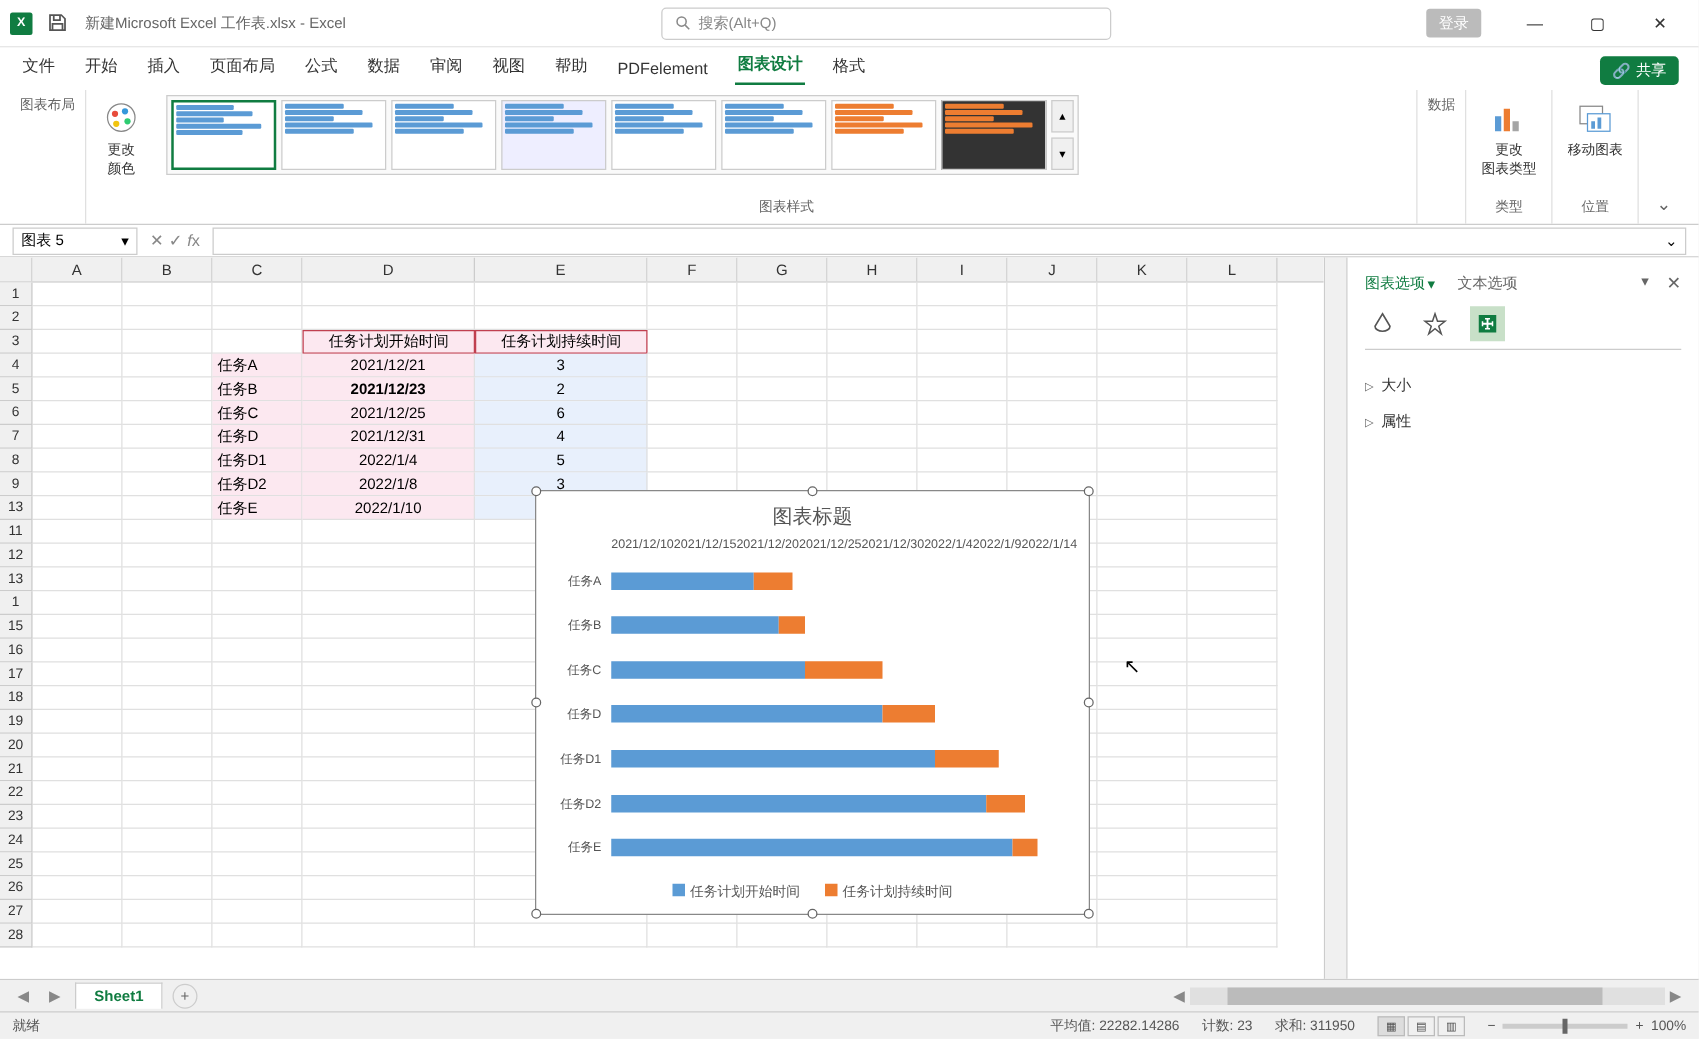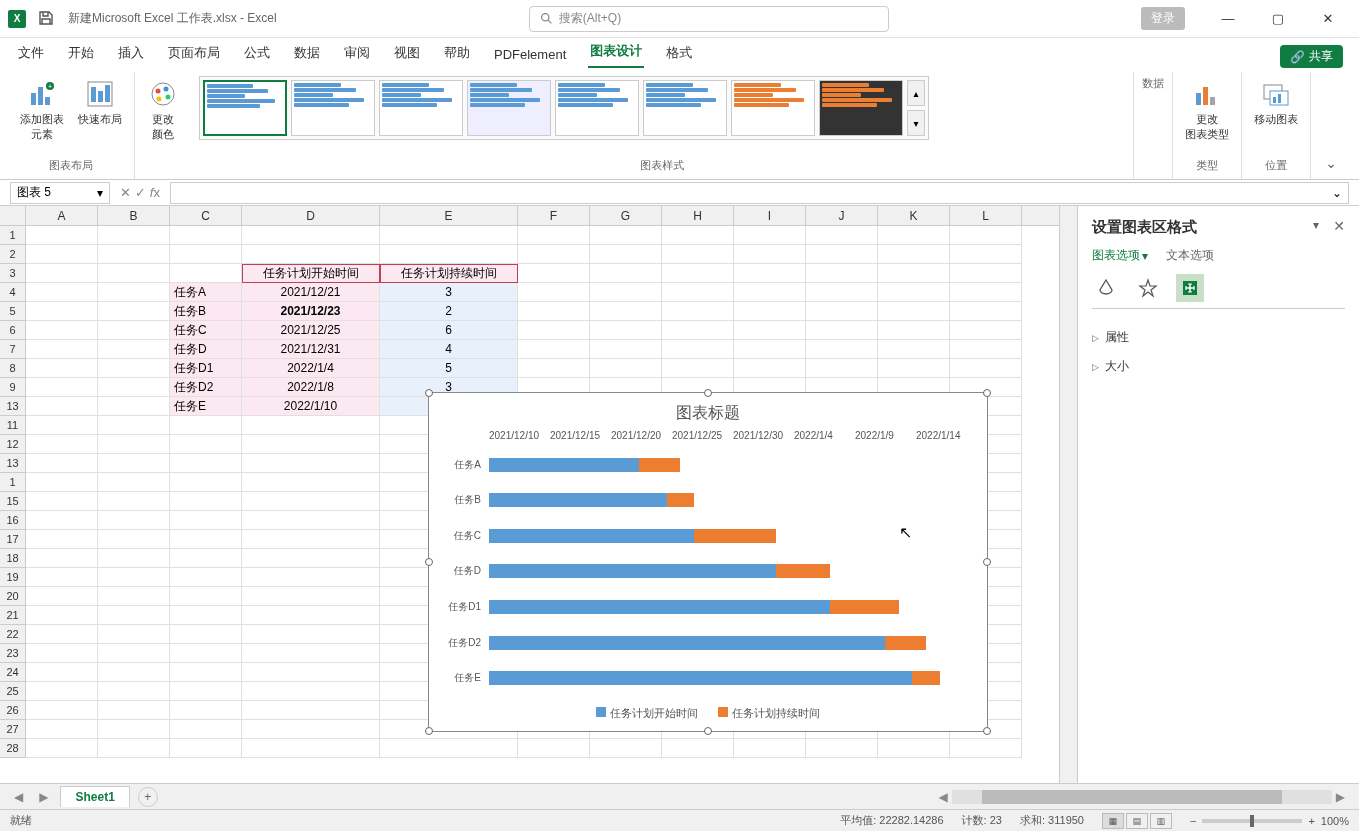--- a/index.html
+++ b/index.html
@@ -60,21 +60,21 @@
 .row { display:flex; height:19px; }
 .cell { border-right:1px solid #e0e0e0; border-bottom:1px solid #e0e0e0; font-size:12px; padding:1px 4px; display:flex; align-items:center; overflow:hidden; }
 .cell.ct { justify-content:center; }
 .sel-task { background:#fce8f0; }
 .sel-start { background:#fce8f0; }
 .sel-dur { background:#e8f0fc; }
 .hdr-red { border:1px solid #c04050; background:#fce8f0; }
 .vscroll { width:18px; background:#f0f0f0; border-left:1px solid #ccc; }
 
 
-.chartobj { position:absolute; left:428px; top:186px; width:560px; height:340px; background:#fff; border:1px solid #888; }
+.chartobj { position:absolute; left:428px; top:186px; width:444px; height:340px; background:#fff; border:1px solid #888; }
 .chartobj .handle { position:absolute; width:8px; height:8px; background:#fff; border:1px solid #666; border-radius:50%; }
 .chartinner { padding:10px 10px 6px 10px; height:100%; display:flex; flex-direction:column; }
 .ctitle { text-align:center; font-size:16px; color:#555; margin-bottom:6px; }
 .axis-labels { display:flex; margin-left:50px; gap:0; font-size:10px; color:#555; }
 .axis-labels span { flex:1; text-align:left; }
 .barsarea { flex:1; display:flex; flex-direction:column; justify-content:space-around; padding:6px 10px 6px 0; }
 .barrow { display:flex; align-items:center; gap:8px; height:24px; }
 .barrow .lbl { width:42px; text-align:right; font-size:10px; color:#555; }
 .barrow .track { flex:1; height:14px; position:relative; }
 .barrow .seg1 { position:absolute; height:100%; background:#5b9bd5; }
@@ -156,46 +156,20 @@
   <div class="tab active">图表设计</div>
   <div class="tab">格式</div>
   <div class="share">
       <span>🔗</span>
       <span>共享</span>
     </div>
 </div>
 
 <div class="ribbon">
   <div class="ribgroup">
-    <div class="ctrls">
-      <div class="ribbtn">
-        <div class="ico">
-            <svg width="30" height="30" viewBox="0 0 30 30">
-              <rect x="4" y="14" width="5" height="12" fill="#5b9bd5"></rect>
-              <rect x="11" y="8" width="5" height="18" fill="#5b9bd5"></rect>
-              <rect x="18" y="18" width="5" height="8" fill="#5b9bd5"></rect>
-              <circle cx="23" cy="7" r="4" fill="#107c41"></circle>
-              <text x="23" y="10" font-size="7" fill="#fff" text-anchor="middle">+</text>
-            </svg>
-          </div>
-        <span style="white-space:pre-line">添加图表
-元素</span>
-      </div>
-      <div class="ribbtn">
-        <div class="ico">
-            <svg width="30" height="30" viewBox="0 0 30 30">
-              <rect x="3" y="3" width="24" height="24" fill="none" stroke="#888"></rect>
-              <rect x="6" y="8" width="5" height="15" fill="#5b9bd5"></rect>
-              <rect x="13" y="12" width="5" height="11" fill="#5b9bd5"></rect>
-              <rect x="20" y="6" width="5" height="17" fill="#5b9bd5"></rect>
-            </svg>
-          </div>
-        <span>快速布局</span>
-      </div>
-    </div>
     <div class="glabel">图表布局</div>
   </div>
 
   <div class="ribgroup" style="border-right:none">
     <div class="ctrls">
       <div class="ribbtn">
         <div class="ico">
             <svg width="30" height="30" viewBox="0 0 30 30">
               <circle cx="15" cy="15" r="11" fill="none" stroke="#888"></circle>
               <circle cx="10" cy="12" r="2.5" fill="#e74c3c"></circle>
@@ -858,21 +832,20 @@
         </div>
       </div>
       <div class="cursor-arrow">↖</div>
     </div>
   </div>
   <div class="vscroll"></div>
 
   <div class="fmtpane">
     <div class="dd">▾</div>
     <div class="closex">✕</div>
-    <h3>设置图表区格式</h3>
     <div class="fmt-tabs">
       <div class="ft"><span>图表选项</span> ▾</div>
       <div class="ft inactive">文本选项</div>
     </div>
     <div class="fmt-icons">
       <div class="fi">
           <svg width="20" height="20" viewBox="0 0 20 20">
             <path d="M10 2 L16 12 A6 4 0 1 1 4 12 Z" fill="none" stroke="#555" stroke-width="1.3"></path>
           </svg>
         </div>
@@ -882,22 +855,22 @@
           </svg>
         </div>
       <div class="fi active">
           <svg width="20" height="20" viewBox="0 0 20 20">
             <rect x="3" y="3" width="14" height="14" fill="#107c41"></rect>
             <path d="M6 10h8 M10 6v8" stroke="#fff" stroke-width="1.5"></path>
             <path d="M6 8v4 M14 8v4 M8 6h4 M8 14h4" stroke="#fff" stroke-width="1.2"></path>
           </svg>
         </div>
     </div>
+    <div class="fmt-sect">大小</div>
     <div class="fmt-sect">属性</div>
-    <div class="fmt-sect">大小</div>
   </div>
 </div>
 
 <div class="sheettabs">
   <span class="navbtn">◀</span>
   <span class="navbtn">▶</span>
   <div class="stab">Sheet1</div>
   <div class="addtab">+</div>
   <div class="hscroll">
     <span class="navbtn">◀</span>

